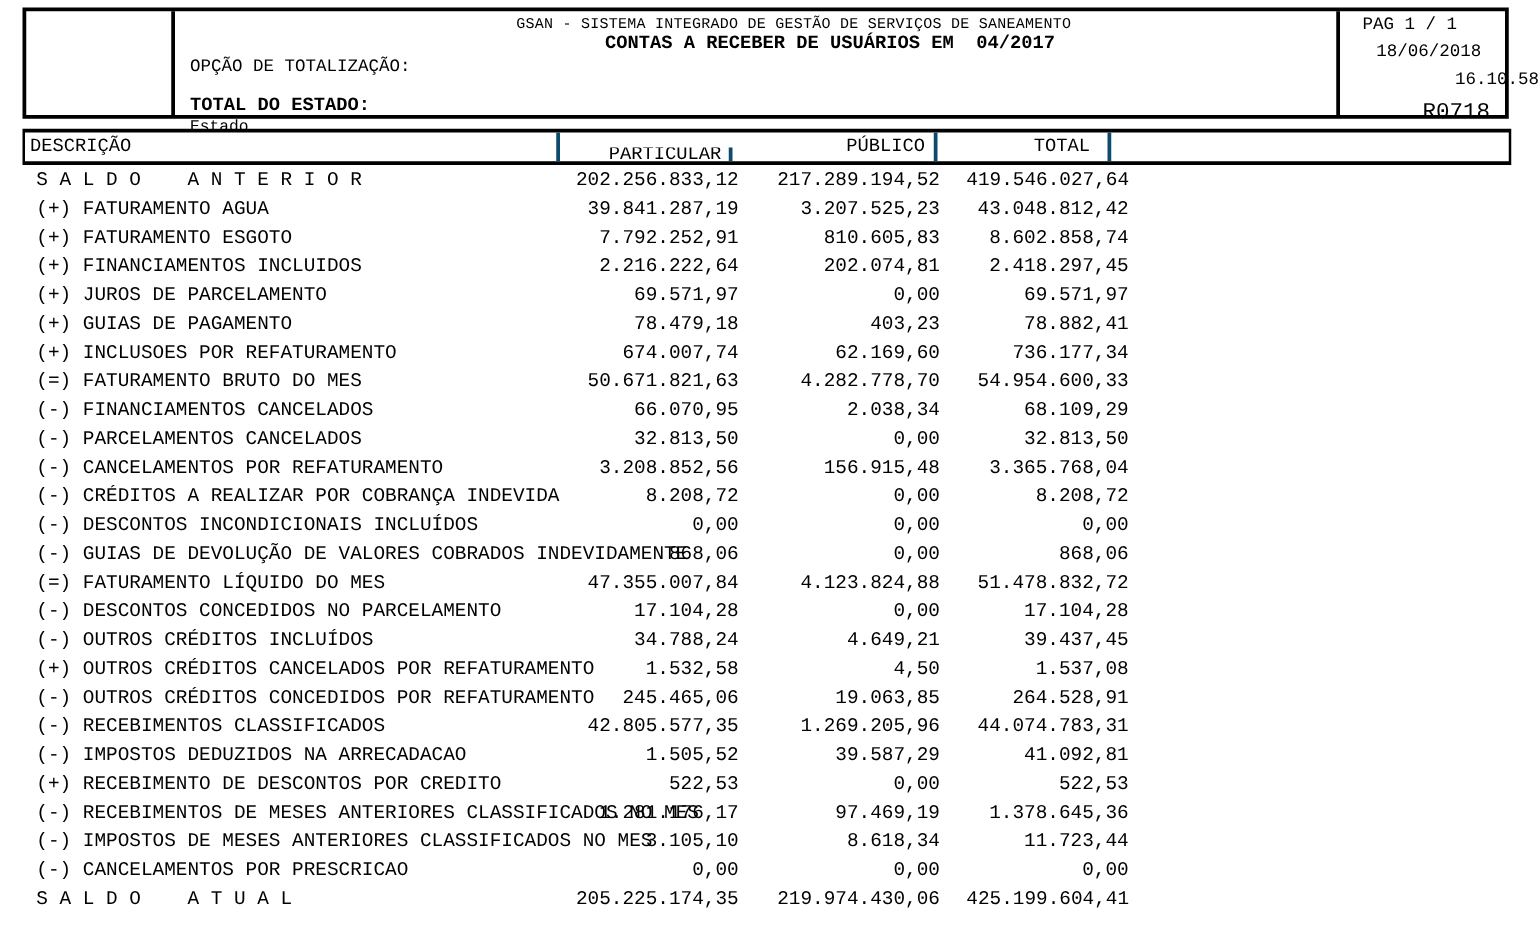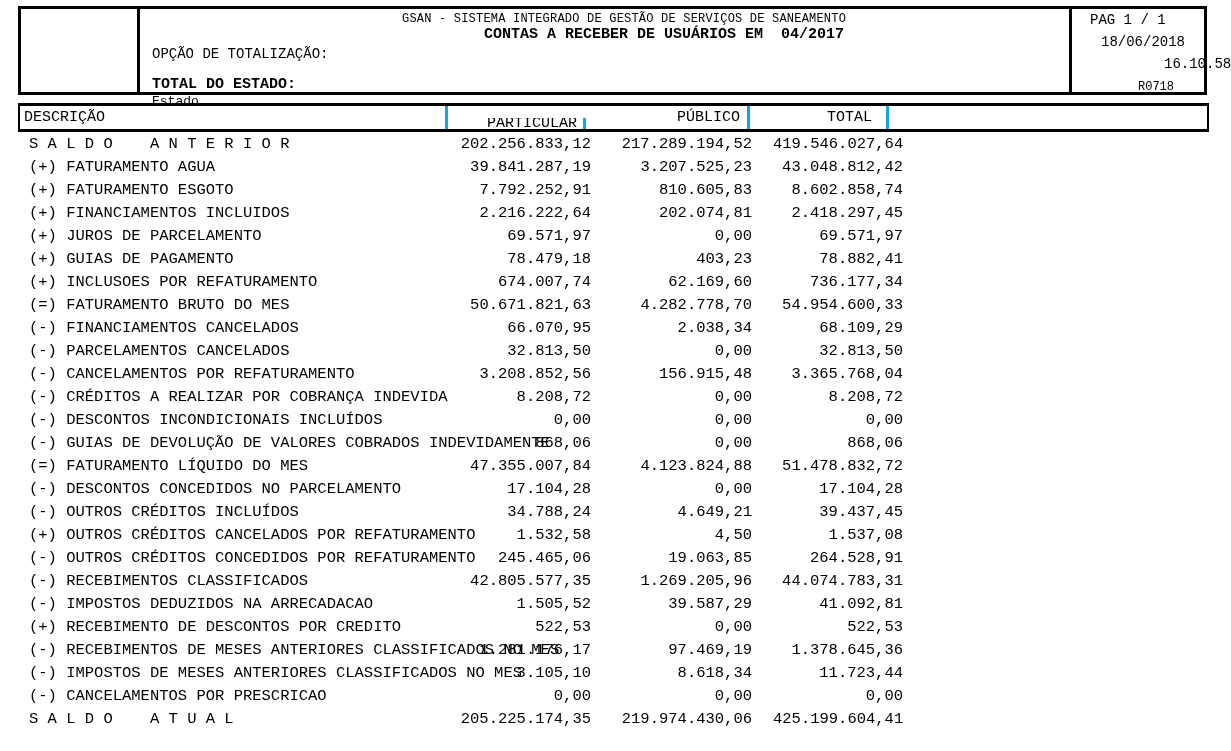--- a/index.html
+++ b/index.html
@@ -13,40 +13,40 @@
   }
   
   .hdr-box{
     position:absolute;left:18px;top:6px;width:1189px;height:89px;
     border:3px solid #000;box-sizing:border-box;
   }
   .hdr-vline{position:absolute;top:0;bottom:0;width:3px;background:#000;}
   .hdr-vline.v1{left:116px;}
   .hdr-vline.v2{left:1048px;}
   .abs{position:absolute;white-space:pre;}
-  .gsan-line{left:402px;top:12px;font-size:12px;letter-spacing:.2px;}
+  .gsan-line{left:413px;top:12px;font-size:12px;letter-spacing:.2px;}
   .report-title{left:484px;top:26px;font-size:15px;font-weight:bold;}
   .opcao-label{left:152px;top:46px;font-size:14px;}
   .opcao-value-clip{position:absolute;left:152px;top:59px;height:10px;overflow:hidden;margin-top:36px;}
   .opcao-value-clip span{font-size:13px;line-height:13px;display:block;}
   .total-label{left:152px;top:76px;font-size:15px;font-weight:bold;}
   .pag{left:1090px;top:12px;font-size:14px;}
   .hdr-date{left:1101px;top:34px;font-size:14px;}
   .hdr-time{left:1164px;top:56px;font-size:14px;}
-  .hdr-rcode{left:1138px;top:80px;font-size:12px;}
+  .hdr-rcode{left:1138px;top:80px;font-size:18px;}
   
   .thead{
     position:absolute;left:18px;top:103px;width:1191px;height:29px;
     box-sizing:border-box;
     border:solid #000;border-width:3px 2px 3px 2px;
     display:grid;grid-template-columns:428px 138px 164px 139px 1fr;
     font-size:15px;
   }
   .thcell{
-    border-right:3px solid #0ea5e9;
+    border-right:3px solid #0c4a6e;
     display:flex;align-items:center;box-sizing:border-box;
     white-space:pre;overflow:hidden;
   }
   .thcell.last{border-right:none;}
   .thcell.c1{padding-left:4px;justify-content:flex-start;}
   .thcell.c2{padding-right:6px;justify-content:flex-end;margin-top:12px;}
   .thcell.c3{padding-right:7px;justify-content:flex-end;}
   .thcell.c4{padding-right:14px;justify-content:flex-end;}
   
   .tbody{position:absolute;left:18px;top:133px;width:1193px;}

